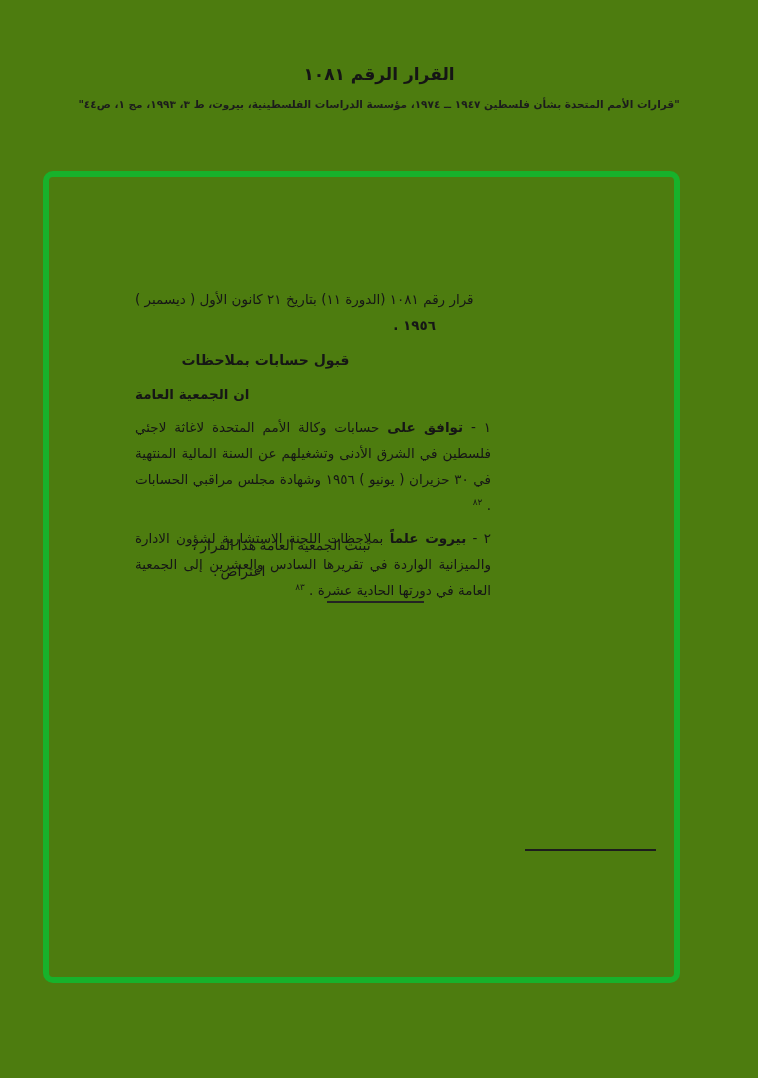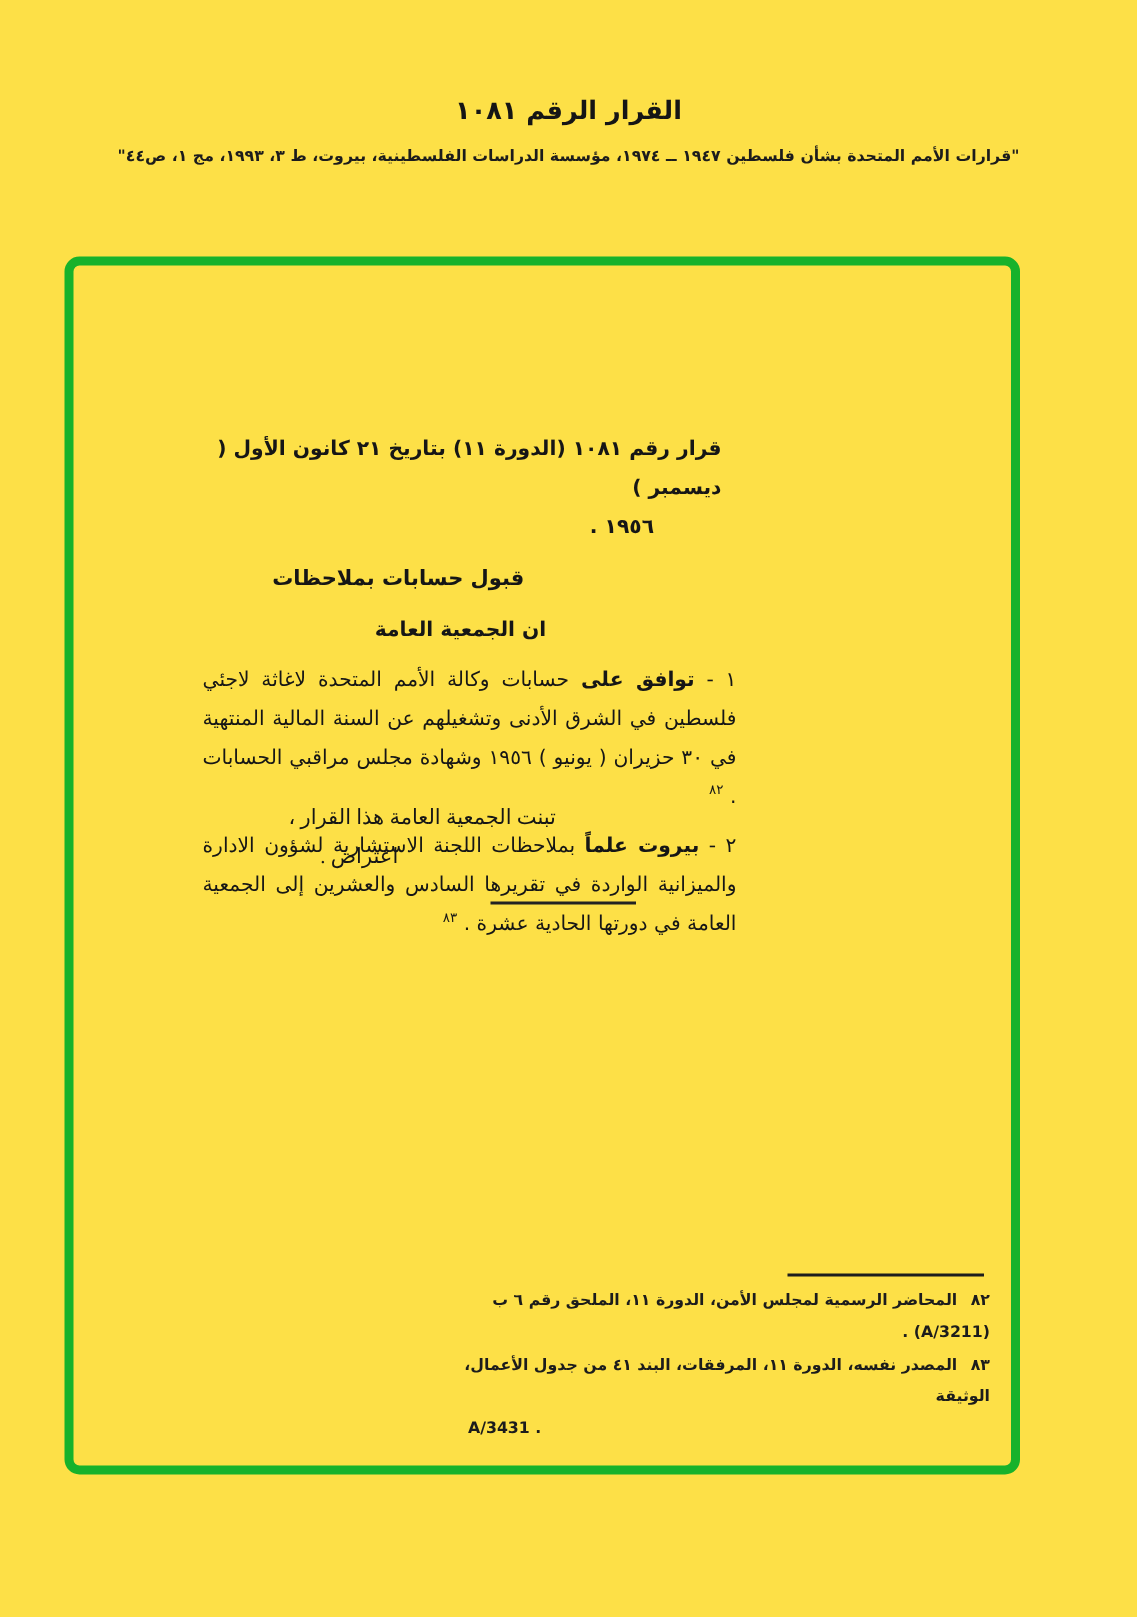--- a/index.html
+++ b/index.html
@@ -2,21 +2,21 @@
 <html lang="ar"><head>
 <meta charset="utf-8">
 <style>
   * { margin:0; padding:0; box-sizing:border-box; }
   html,body { background:#ffffff; }
   body {
     width:758px; height:1078px; position:relative; overflow:hidden;
     font-family:"DejaVu Sans","Liberation Sans",sans-serif;
     color:#151515;
   }
-  .page { position:absolute; inset:0; background:#fde047; }
+  .page { position:absolute; inset:0; background:#4d7c0f; }
 
   
   .doc-title {
     position:absolute; top:64px; left:0; width:100%;
     text-align:center; direction:rtl;
     font-size:17px; font-weight:bold; letter-spacing:.5px;
   }
   .doc-citation {
     position:absolute; top:98px; left:0; width:100%;
     text-align:center; direction:rtl;
@@ -27,27 +27,27 @@
   .green-frame {
     position:absolute; left:43px; top:171px; width:637px; height:812px;
     border:6px solid #17b22b; border-radius:10px; background:transparent;
   }
 
   
   .text-col {
     position:absolute; left:135px; top:286px; width:356px;
     direction:rtl; font-size:13.5px; line-height:26px; color:#161616;
   }
-  .heading-line1 { text-align:right; padding-right:10px; font-weight:bold; font-size:13.5px; }
+  .heading-line1 { text-align:left; padding-right:10px; font-weight:normal; font-size:13.5px; }
   .heading-line2 { text-align:right; padding-right:55px; font-weight:bold; font-size:13.5px; }
   .doc-subtitle {
     margin-top:9px; text-align:center; padding-right:95px;
     font-weight:bold; font-size:14px;
   }
-  .opening { margin-top:8px; text-align:center; padding-right:12px; font-weight:bold; }
+  .opening { margin-top:8px; text-align:left; padding-right:12px; font-weight:bold; }
   .para { margin-top:7px; text-align:justify; text-align-last:right; }
   .para .b { font-weight:bold; }
   .para sup { font-size:9px; line-height:0; }
 
   .closing-block {
     position:absolute; left:178px; top:533px; width:207px;
     direction:rtl; font-size:14px; line-height:26px; color:#161616;font-family:Liberation Serif, serif;
   }
   .closing-block .cl { text-align:center; }
   .closing-block .cl3 { transform:translateX(-42px); }
@@ -95,20 +95,14 @@
 
   <div class="closing-block">
     <div class="cl">تبنت الجمعية العامة هذا القرار ،</div>
     <div class="cl cl3">اعتراض .</div>
   </div>
 
   <div class="short-rule"></div>
 
   <div class="footnote-rule"></div>
 
-  <div class="footnotes">
-    <div class="footnote"><span class="fn-num">٨٢</span><span>المحاضر الرسمية لمجلس الأمن، الدورة ١١، الملحق رقم ٦ ب (A/3211) .</span></div>
-    <div class="footnote"><span class="fn-num">٨٣</span><span>المصدر نفسه، الدورة ١١، المرفقات، البند ٤١ من جدول الأعمال، الوثيقة</span>
-      <div class="fn-line2"><span>A/3431 .</span></div>
-    </div>
-  </div>
 
 </div>
 
 </body></html>

